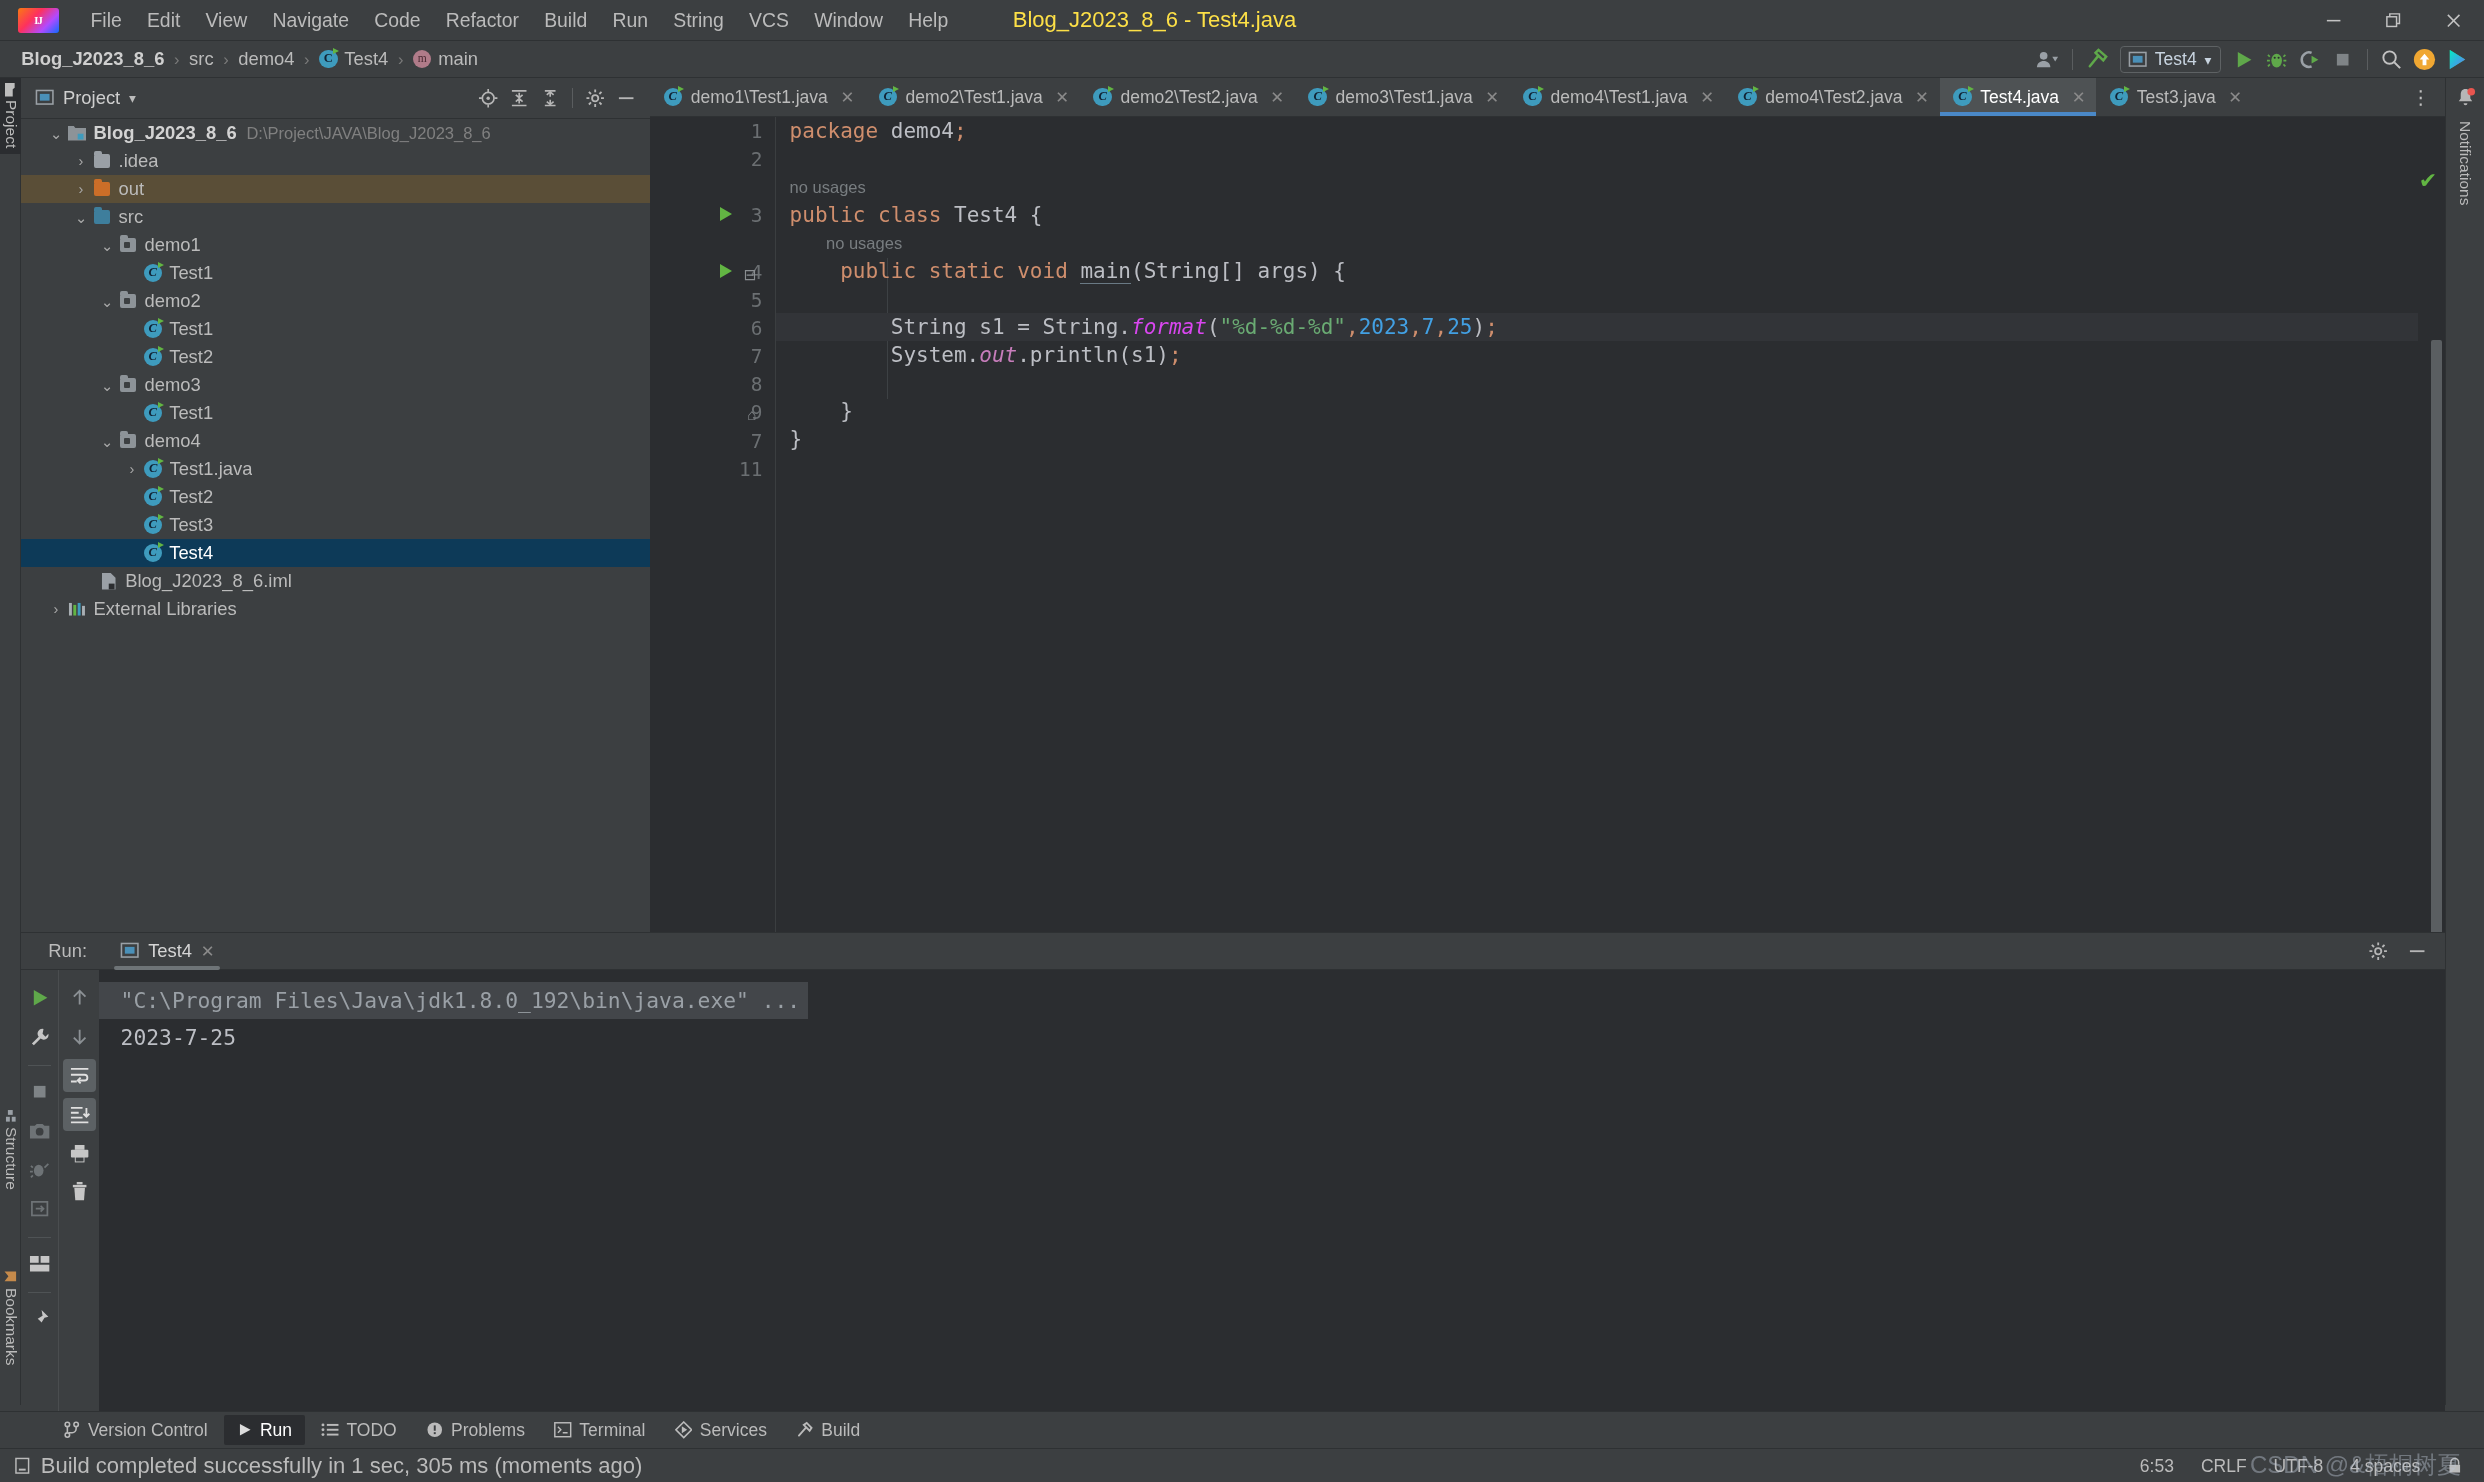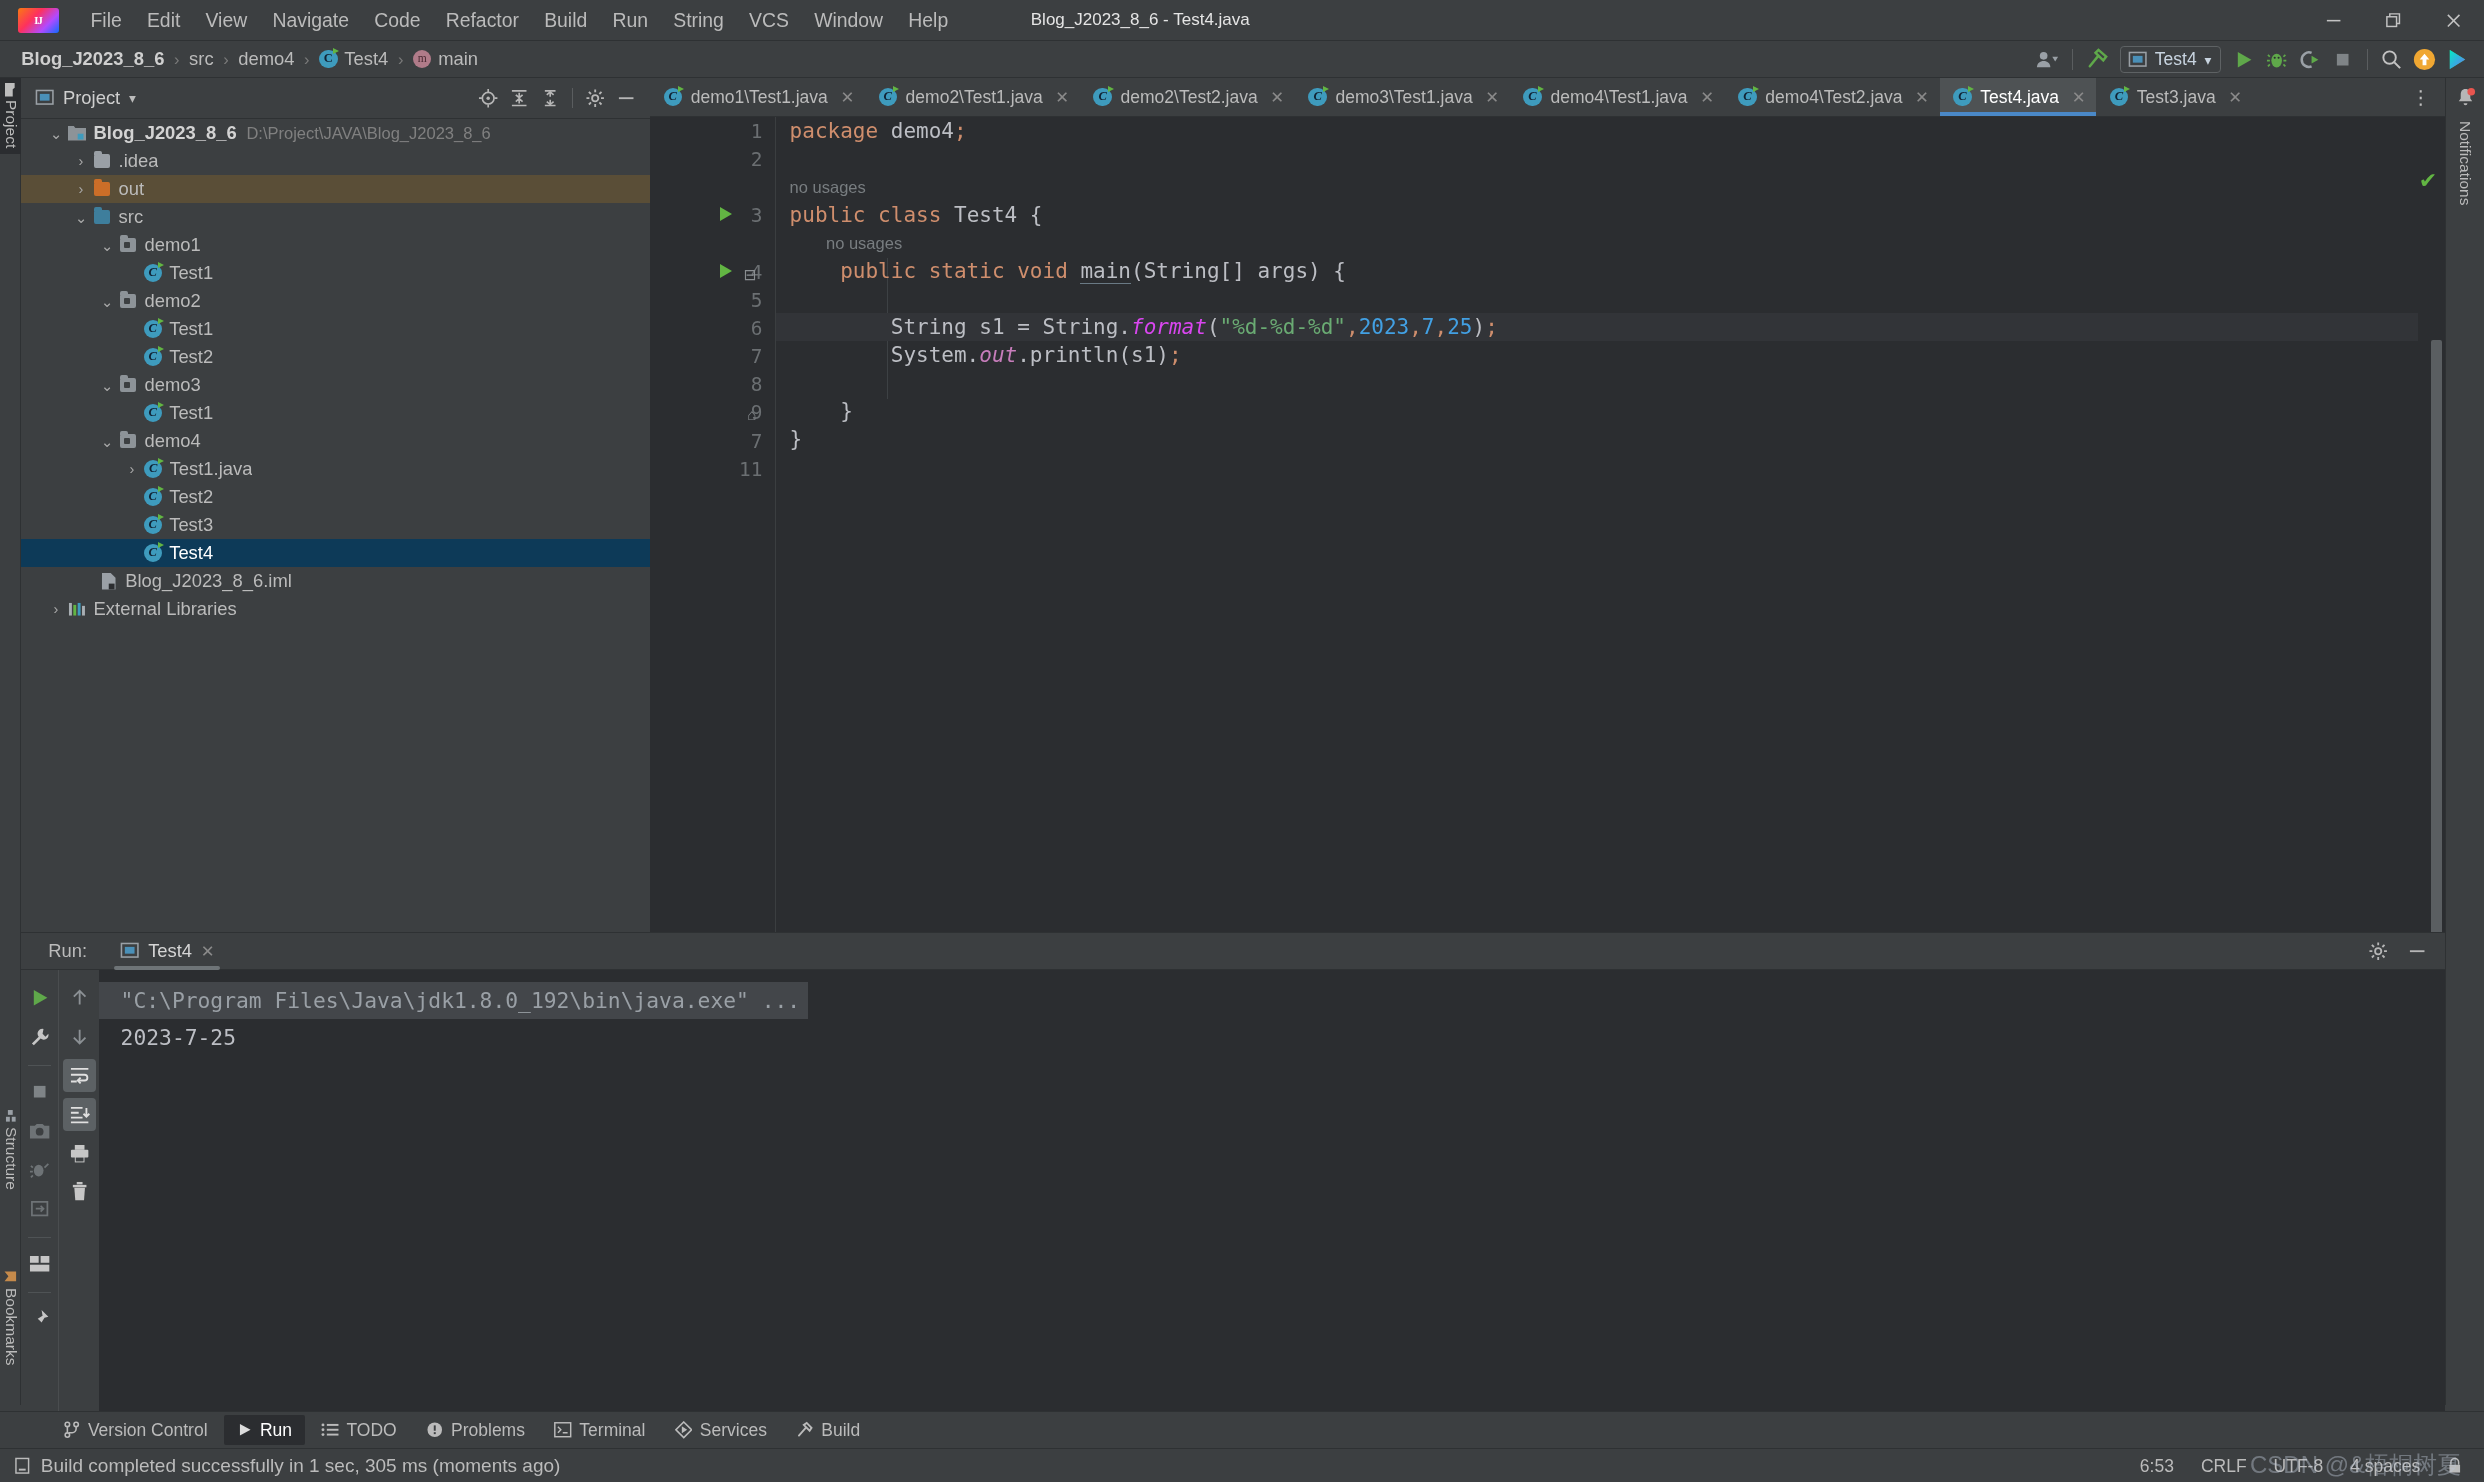--- a/index.html
+++ b/index.html
@@ -25,21 +25,21 @@
     display:flex; align-items:center; justify-content:center;
   }
   .ij-logo span { color:#fff; font-size:10.7px; font-weight:bold; letter-spacing:-1px;
     font-family:"Liberation Serif", serif; }
   .menu { display: flex; align-items: center; gap: 0px; }
   .menu-item {
     color: #bbbbbb; font-size: 19.4px; padding: 3.9px 12.6px; cursor: default;
     white-space: nowrap;
   }
   .win-title {
-    color: #e5e5e5; font-size: 17px; margin-left: 70px; white-space: nowrap;
+    color: #fde047; font-size: 22px; margin-left: 52px; white-space: nowrap;
   }
   .win-ctrls { position: absolute; right: 0; top: 0; height: 41px; display: flex; }
   .win-btn { width: 60px; height: 41px; display:flex; align-items:center; justify-content:center;
     color:#c3c3c3; }
 
   
   .navbar {
     position: absolute; left: 0; top: 41px; width: 2484px; height: 37px;
     background: #3c3f41; display: flex; align-items: center;
     border-bottom: 1px solid #2e3133;
@@ -245,21 +245,21 @@
   .bb-item {
     display:flex; align-items:center; gap:7.8px; color:#bbbbbb; font-size:17.5px;
     padding:4.9px 12.6px; margin-left:3.9px; border-radius:1.9px; white-space:nowrap;
   }
   .bb-item.active { background:#2b2d30; color:#ffffff; }
 
   .statusbar {
     position:absolute; left:0; bottom:0; width:2484px; height:35px;
     background:#3c3f41; display:flex; align-items:center; border-top:1px solid #2e3133;
   }
-  .sb-msg { color:#bbbbbb; font-size:19px; margin-left:13.6px; display:flex; align-items:center; gap:9.7px; }
+  .sb-msg { color:#bbbbbb; font-size:22px; margin-left:13.6px; display:flex; align-items:center; gap:9.7px; }
   .sb-right { margin-left:auto; display:flex; align-items:center; gap:27px;
     margin-right:21.3px; color:#bbbbbb; font-size:17.5px; }
 
   .watermark {
     position:absolute; right:23px; bottom:1.9px; color:rgba(190,200,215,0.42);
     font-size:24px; white-space:nowrap; pointer-events:none;
     font-family:"Liberation Sans", sans-serif;
   }
 
   svg { display:block; }

